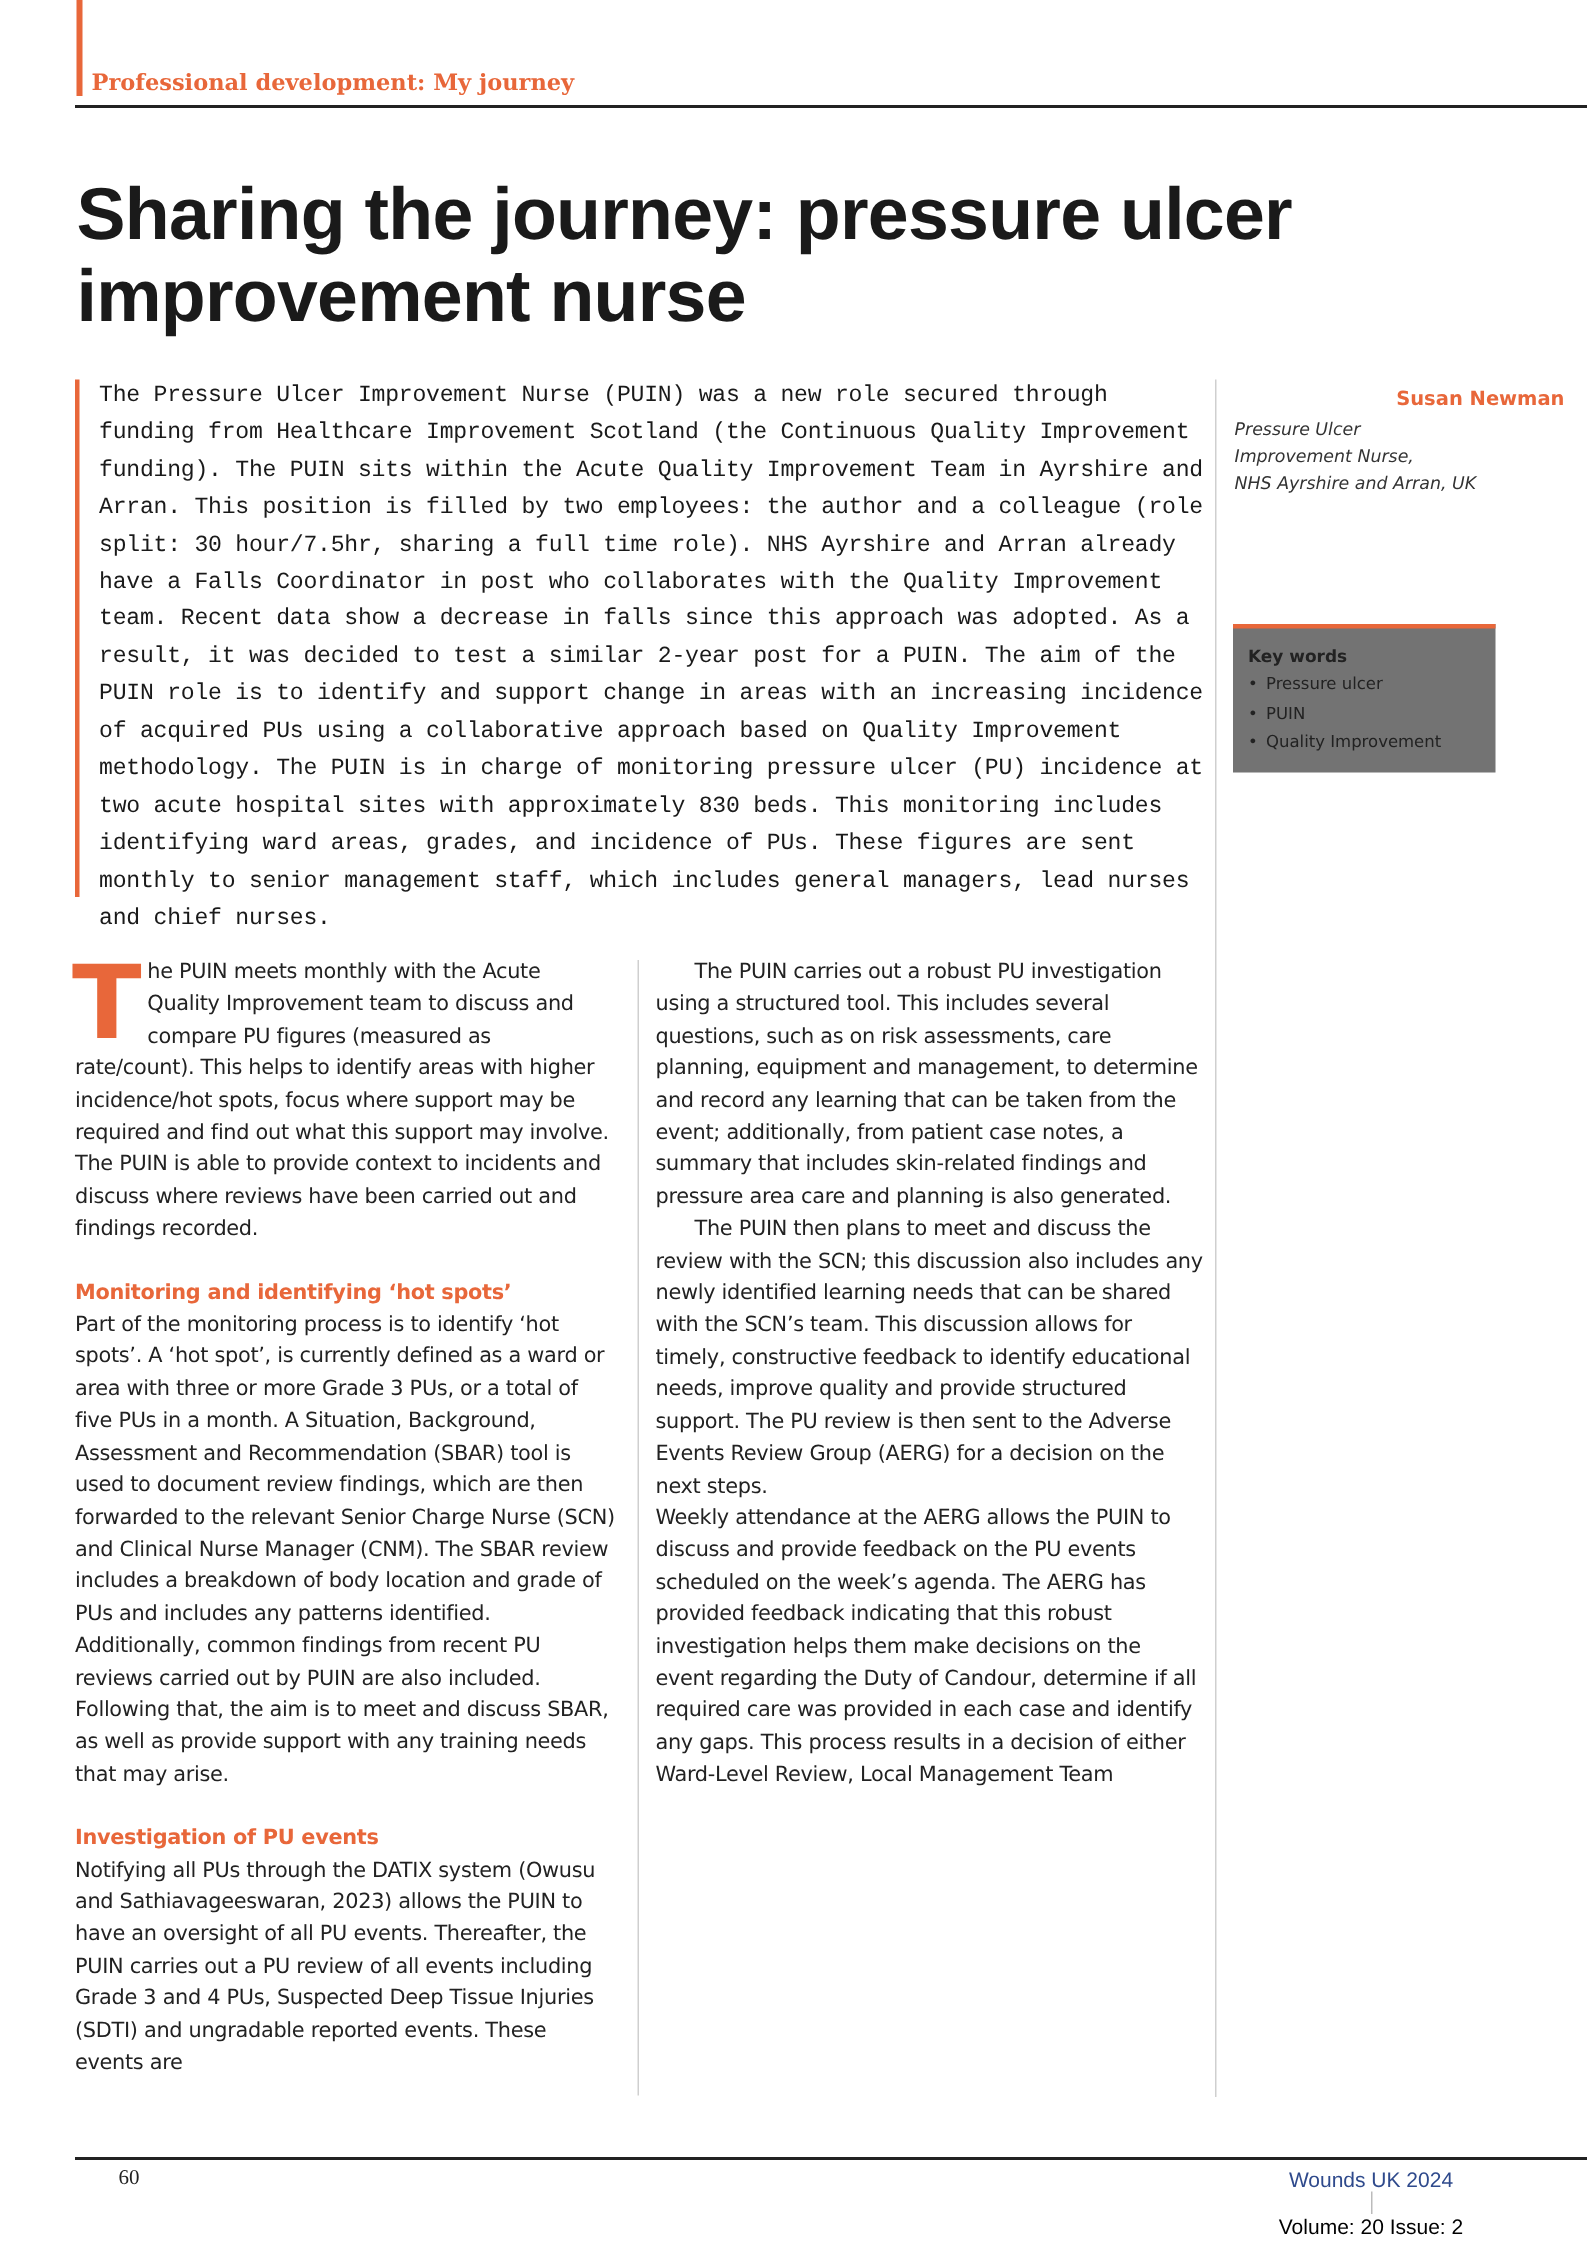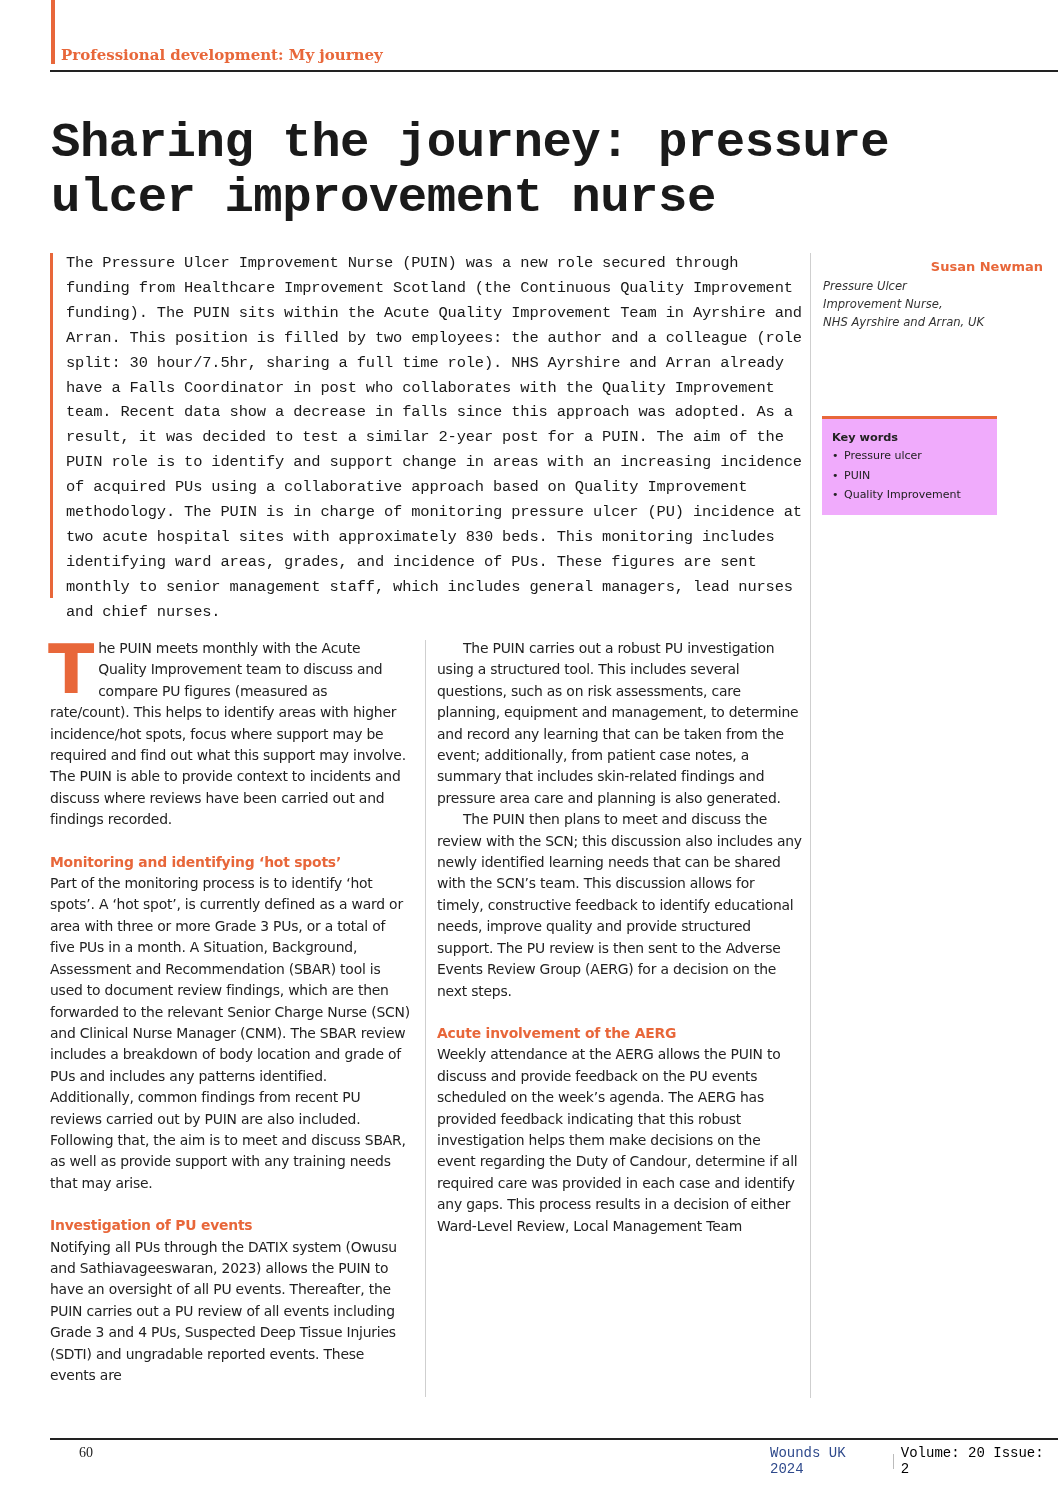--- a/index.html
+++ b/index.html
@@ -3,48 +3,48 @@
   <meta charset="utf-8">
   <style>
     * { box-sizing: border-box; margin: 0; padding: 0; }
     html, body { width: 1058px; height: 1497px; background: #ffffff; overflow: hidden; }
     body { position: relative; font-family: "DejaVu Sans", sans-serif; color: #222; }
 
     .section-bar { position: absolute; left: 51px; top: 0; width: 4px; height: 64px; background: #e8673a; }
     .section-label { position: absolute; left: 61px; top: 46px; font-family: "DejaVu Serif", serif; font-weight: bold; font-size: 15px; color: #e8673a; }
     .header-rule { position: absolute; left: 50px; top: 70px; width: 1008px; height: 1.5px; background: #222; }
 
-    .title { position: absolute; left: 51px; top: 116px; width: 860px; font-family: Liberation Mono, monospace; font-weight: bold; font-size: 49px; line-height: 55px; color: #1a1a1a; letter-spacing: -0.5px; }
+    .title { position: absolute; left: 51px; top: 116px; width: 860px; font-family: Liberation Sans, sans-serif; font-weight: bold; font-size: 49px; line-height: 55px; color: #1a1a1a; letter-spacing: -0.5px; }
 
     .abstract-bar { position: absolute; left: 50px; top: 253px; width: 3px; height: 345px; background: #e8673a; }
     .abstract { position: absolute; left: 66px; top: 251px; width: 740px; font-family: Liberation Mono, monospace; font-size: 15.4px; line-height: 24.9px; color: #1a1a1a; letter-spacing: -0.15px; }
 
     .right-divider { position: absolute; left: 810px; top: 253px; width: 1px; height: 1145px; background: #cfcfcf; }
     .author { position: absolute; left: 823px; top: 258px; width: 220px; }
     .author-name { font-family: "DejaVu Sans", sans-serif; font-weight: bold; font-size: 13px; color: #e8673a; line-height: 18px; text-align: right; }
     .author-role { font-family: "DejaVu Sans", sans-serif; font-style: italic; font-size: 11.6px; color: #333; line-height: 18px; margin-top: 1px; }
 
-    .keywords { position: absolute; left: 822px; top: 416px; width: 175px; height: 99px; background: #f0abfc; border-top: 3px solid #e8673a; padding: 10px 10px 0 10px; }
+    .keywords { position: absolute; left: 822px; top: 416px; width: 175px; height: 99px; background: #737373; border-top: 3px solid #e8673a; padding: 10px 10px 0 10px; }
     .kw-title { font-family: "DejaVu Sans", sans-serif; font-weight: bold; font-size: 11.3px; color: #222; line-height: 17px; }
     .kw-item { font-family: "DejaVu Sans", sans-serif; font-size: 11px; color: #222; line-height: 19.5px; display: flex; }
     .kw-bullet { width: 12px; }
 
     .col { position: absolute; top: 638px; width: 360px; font-family: "DejaVu Sans", sans-serif; font-size: 13.9px; line-height: 21.4px; color: #222; letter-spacing: -0.2px; }
     .col1 { left: 50px; }
     .col2 { left: 437px; width: 365px; }
     .col-divider { position: absolute; left: 425px; top: 640px; width: 1px; height: 757px; background: #cfcfcf; }
 
     .para { text-align: left; }
     .indent { text-indent: 26px; }
     .dropcap { float: left; font-family: "DejaVu Sans", sans-serif; font-weight: bold; font-size: 68px; line-height: 56px; color: #e8673a; margin: 4px 4px 0 -2px; }
     .subhead { color: #e8673a; font-weight: bold; margin-top: 21px; }
 
     .footer-rule { position: absolute; left: 50px; top: 1438px; width: 1008px; height: 1.5px; background: #222; }
     .page-num { position: absolute; left: 50px; top: 1445px; font-family: "Liberation Serif", serif; font-size: 14px; color: #222; margin-left: 29px; }
-    .footer-right { position: absolute; left: 770px; top: 1445px; width: 288px; font-family: Liberation Mono, monospace; font-size: 14px; display: flex; align-items: center; }
+    .footer-right { position: absolute; left: 770px; top: 1445px; width: 288px; font-family: Liberation Sans, sans-serif; font-size: 14px; display: flex; align-items: center; flex-direction: column; }
     .journal { color: #2f4a8c; }
     .footer-sep { display: inline-block; width: 1px; height: 15px; background: #bbb; margin: 0 7px; }
     .volume { color: #000000; }
   </style>
 </head>
 <body>
 
 <div class="section-bar"></div>
 <div class="section-label">Professional development: My journey</div>
 <div class="header-rule"></div>
@@ -88,21 +88,20 @@
   <p class="para">Part of the monitoring process is to identify ‘hot spots’. A ‘hot spot’, is currently defined as a ward or area with three or more Grade 3 PUs, or a total of five PUs in a month. A Situation, Background, Assessment and Recommendation (SBAR) tool is used to document review findings, which are then forwarded to the relevant Senior Charge Nurse (SCN) and Clinical Nurse Manager (CNM). The SBAR review includes a breakdown of body location and grade of PUs and includes any patterns identified. Additionally, common findings from recent PU reviews carried out by PUIN are also included. Following that, the aim is to meet and discuss SBAR, as well as provide support with any training needs that may arise.</p>
   <div class="subhead">Investigation of PU events</div>
   <p class="para">Notifying all PUs through the DATIX system (Owusu and Sathiavageeswaran, 2023) allows the PUIN to have an oversight of all PU events. Thereafter, the PUIN carries out a PU review of all events including Grade 3 and 4 PUs, Suspected Deep Tissue Injuries (SDTI) and ungradable reported events. These events are</p>
 </div>
 
 <div class="col-divider"></div>
 
 <div class="col col2">
   <p class="para indent">The PUIN carries out a robust PU investigation using a structured tool. This includes several questions, such as on risk assessments, care planning, equipment and management, to determine and record any learning that can be taken from the event; additionally, from patient case notes, a summary that includes skin-related findings and pressure area care and planning is also generated.</p>
   <p class="para indent">The PUIN then plans to meet and discuss the review with the SCN; this discussion also includes any newly identified learning needs that can be shared with the SCN’s team. This discussion allows for timely, constructive feedback to identify educational needs, improve quality and provide structured support. The PU review is then sent to the Adverse Events Review Group (AERG) for a decision on the next steps.</p>
-  <div class="subhead">Acute involvement of the AERG</div>
   <p class="para">Weekly attendance at the AERG allows the PUIN to discuss and provide feedback on the PU events scheduled on the week’s agenda. The AERG has provided feedback indicating that this robust investigation helps them make decisions on the event regarding the Duty of Candour, determine if all required care was provided in each case and identify any gaps. This process results in a decision of either Ward-Level Review, Local Management Team</p>
 </div>
 
 <div class="footer-rule"></div>
 <div class="page-num">60</div>
 <div class="footer-right">
   <span class="journal">Wounds UK 2024</span>
   <span class="footer-sep"></span>
   <span class="volume">Volume: 20 Issue: 2</span>
 </div>

